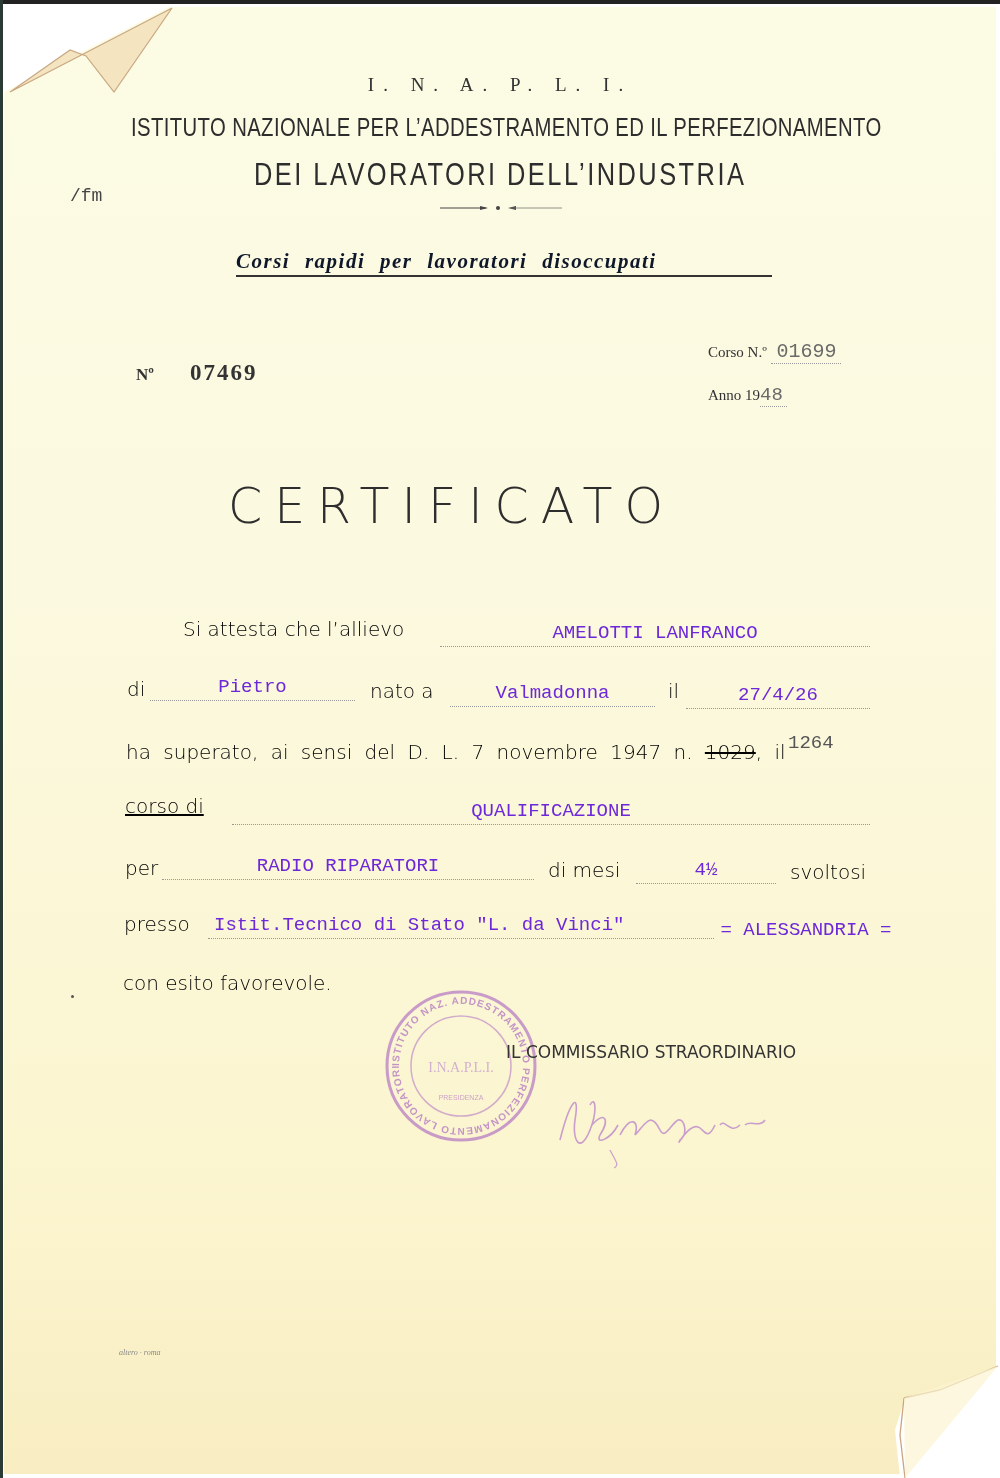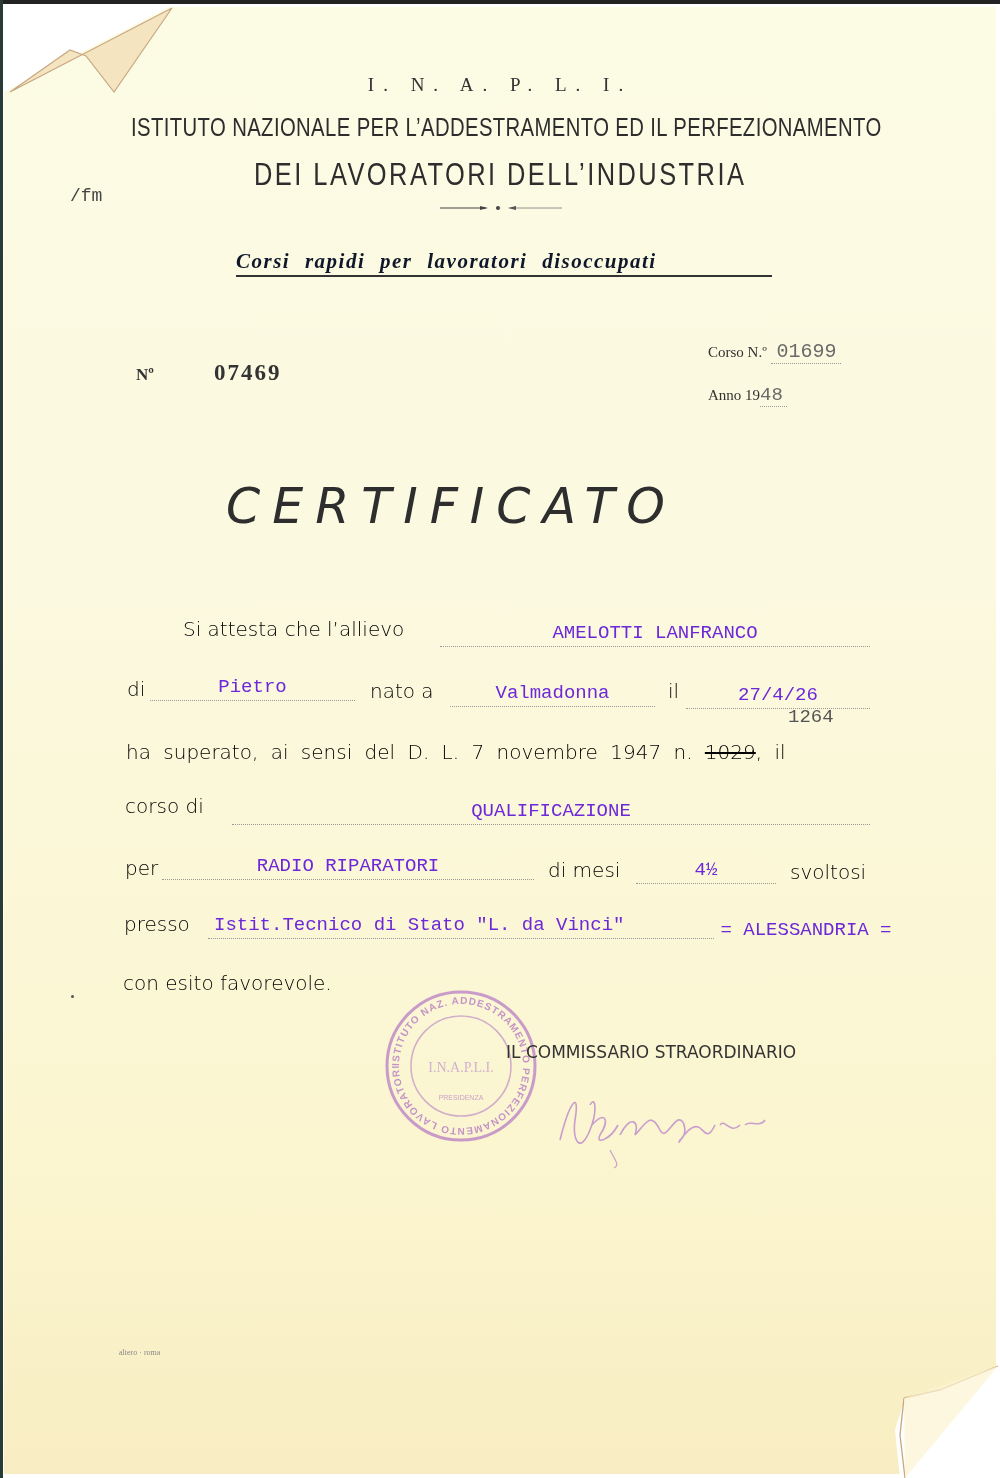--- a/index.html
+++ b/index.html
@@ -50,35 +50,35 @@
   .subtitle {
     position: absolute; left: 236px; top: 249px; width: 536px;
     font-family: "Liberation Serif", serif; font-style: italic; font-weight: bold;
     font-size: 21px; color: #0f172a; letter-spacing: 1.5px; word-spacing: 8px;
     border-bottom: 2px solid #333; padding-bottom: 1px; white-space: nowrap;
   }
   .cert-no {
     position: absolute; left: 136px; top: 360px; font-family: "Liberation Serif", serif;
     color: #333;
   }
-  .cert-no .lbl { font-size: 17px; font-weight: bold; margin-right: 56px; }
+  .cert-no .lbl { font-size: 17px; font-weight: bold; margin-right: 32px; }
   .cert-no .val { font-size: 23px; font-weight: bold; letter-spacing: 2px; }
   .corso, .anno {
     position: absolute; left: 708px; font-family: "Liberation Serif", serif; font-size: 15px; color: #333;
   }
   .corso { top: 340px; }
   .anno { top: 384px; }
   .typed {
     font-family: "Liberation Mono", monospace; color: #6a6a6a;
   }
   .corso .typed { font-size: 20px; border-bottom: 1px dotted #999; padding: 0 4px 0 6px; }
   .anno .typed { font-size: 19px; border-bottom: 1px dotted #999; padding: 0 4px 0 0; }
   .title {
     position: absolute; left: 0; width: 903px; top: 478px; text-align: center;
-    font-family: "DejaVu Sans", sans-serif; font-style: italic; font-weight: 300;
+    font-family: "DejaVu Sans", sans-serif; font-weight: 300;
     font-size: 49px; letter-spacing: 12px; color: #2e2e2e;
   }
   .body-line {
     position: absolute; font-family: "DejaVu Sans", sans-serif; font-weight: 300;
     font-size: 20px; color: #000000; white-space: nowrap;
   }
   .field {
     position: absolute; border-bottom: 1px dotted #999; height: 26px;
     font-family: "Liberation Mono", monospace; font-size: 19px; color: #6d28d9;
     text-align: center; white-space: nowrap; line-height: 26px;
@@ -92,21 +92,21 @@
   }
   .signer {
     position: absolute; left: 506px; top: 1042px; font-family: "DejaVu Sans", sans-serif;
     font-size: 17px; color: #333; white-space: nowrap;
   }
   .signature {
     position: absolute; left: 550px; top: 1080px; width: 230px; height: 90px;
   }
   .printer {
     position: absolute; left: 119px; top: 1348px; font-family: "Liberation Serif", serif;
-    font-size: 8px; color: #888;
+    font-style: italic; font-size: 8px; color: #888;
   }
   .dot { position: absolute; width: 3px; height: 3px; border-radius: 50%; background: #555; }
 </style>
 </head>
 <body>
 
 <div class="border-dark"></div>
 <div class="border-left"></div>
 <div class="paper"></div>
 
@@ -155,27 +155,27 @@
 <div class="body-line" style="left:183px; top:617px;">Si attesta che l’allievo</div>
 <div class="field" style="left:440px; top:620px; width:430px;">AMELOTTI LANFRANCO</div>
 
 <div class="body-line" style="left:127px; top:677px;">di</div>
 <div class="field" style="left:150px; top:674px; width:205px;">Pietro</div>
 <div class="body-line" style="left:370px; top:679px;">nato a</div>
 <div class="field" style="left:450px; top:680px; width:205px;">Valmadonna</div>
 <div class="body-line" style="left:668px; top:679px;">il</div>
 <div class="field" style="left:686px; top:682px; width:184px;">27/4/26</div>
 
-<div class="superscript" style="left:788px; top:706px;">1264</div>
+<div class="superscript" style="left:788px; top:732px;">1264</div>
 <div class="body-line" style="left:126px; top:740px; word-spacing:6px;">
   <span>ha superato, ai sensi del D. L. 7 novembre 1947 n.</span>
   <span class="strike">1029</span><span>, il</span>
 </div>
 
-<div class="body-line" style="left:125px; top:794px;">corso di</div>
+<div class="body-line" style="left:125px; top:794px;text-decoration:underline;">corso di</div>
 <div class="field" style="left:232px; top:798px; width:638px;">QUALIFICAZIONE</div>
 
 <div class="body-line" style="left:125px; top:856px;">per</div>
 <div class="field" style="left:162px; top:853px; width:372px;">RADIO RIPARATORI</div>
 <div class="body-line" style="left:548px; top:858px;">di mesi</div>
 <div class="field" style="left:636px; top:857px; width:140px;">4½</div>
 <div class="body-line" style="left:790px; top:860px;">svoltosi</div>
 
 <div class="body-line" style="left:124px; top:912px;">presso</div>
 <div class="field" style="left:208px; top:912px; width:500px; text-align:left; padding-left:6px;">Istit.Tecnico di Stato "L. da Vinci"</div>

